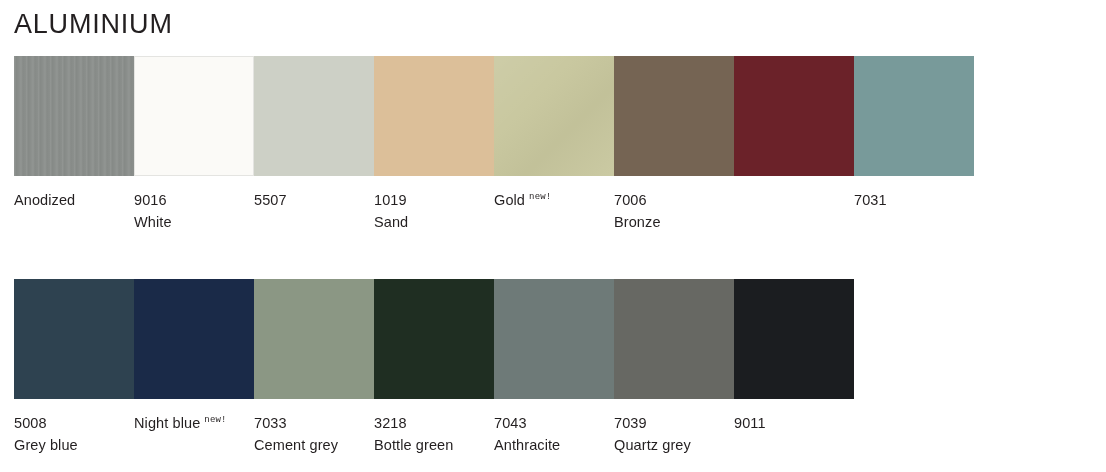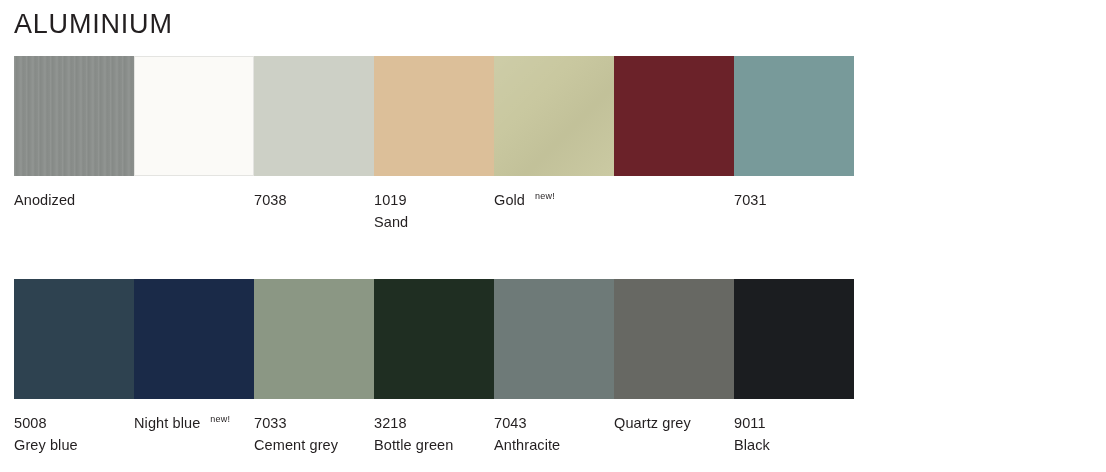--- a/index.html
+++ b/index.html
@@ -103,63 +103,75 @@
     color: #231f20;
     letter-spacing: 0.1px;
   }
   .label-line {
     white-space: nowrap;
   }
   .new-badge {
     font-size: 9px;
     line-height: 9px;
     vertical-align: 6px;
-    margin-left: 10px;
+    margin-left: 4px;
     letter-spacing: 0.2px;
     color: #231f20;
+    font-family: Liberation Mono, monospace;
   }
 </style>
 </head>
 <body>
 
 <div class="sheet">
 
   <div class="title">ALUMINIUM</div>
 
   <div class="grid">
     <div class="row" id="row-0">
         <div class="cell">
           <div class="swatch brushed" style="background: rgb(139, 143, 140);"></div>
           <div class="labels">
             <div class="label-line">Anodized</div>
           </div>
         </div>
         <div class="cell">
           <div class="swatch bordered" style="background: rgb(251, 250, 247);"></div>
+          <div class="labels">
+            <div class="label-line">9016</div>
+            <div class="label-line">White</div>
+          </div>
         </div>
         <div class="cell">
           <div class="swatch" style="background: rgb(205, 208, 198);"></div>
           <div class="labels">
-            <div class="label-line">7038</div>
+            <div class="label-line">5507</div>
           </div>
         </div>
         <div class="cell">
           <div class="swatch" style="background: rgb(220, 191, 153);"></div>
           <div class="labels">
             <div class="label-line">1019</div>
             <div class="label-line">Sand</div>
           </div>
         </div>
         <div class="cell">
           <div class="swatch sheen" style="background: rgb(200, 199, 158);"></div>
           <div class="labels">
             <div class="label-line">Gold<span class="new-badge">new!</span></div>
           </div>
         </div>
         <div class="cell">
+          <div class="swatch" style="background: rgb(117, 100, 83);"></div>
+          <div class="labels">
+            <div class="label-line">7006</div>
+            <div class="label-line">Bronze</div>
+          </div>
+        </div>
+        <div class="cell">
           <div class="swatch" style="background: rgb(107, 34, 41);"></div>
         </div>
         <div class="cell">
           <div class="swatch" style="background: rgb(120, 154, 154);"></div>
           <div class="labels">
             <div class="label-line">7031</div>
           </div>
         </div>
       </div>
     <div class="row" id="row-1">
@@ -193,26 +205,26 @@
         <div class="cell">
           <div class="swatch" style="background: rgb(110, 122, 120);"></div>
           <div class="labels">
             <div class="label-line">7043</div>
             <div class="label-line">Anthracite</div>
           </div>
         </div>
         <div class="cell">
           <div class="swatch" style="background: rgb(103, 104, 99);"></div>
           <div class="labels">
+            <div class="label-line">7039</div>
             <div class="label-line">Quartz grey</div>
           </div>
         </div>
         <div class="cell">
           <div class="swatch" style="background: rgb(27, 29, 32);"></div>
           <div class="labels">
             <div class="label-line">9011</div>
-            <div class="label-line">Black</div>
           </div>
         </div>
       </div>
   </div>
 
 </div>
 
 </body></html>

